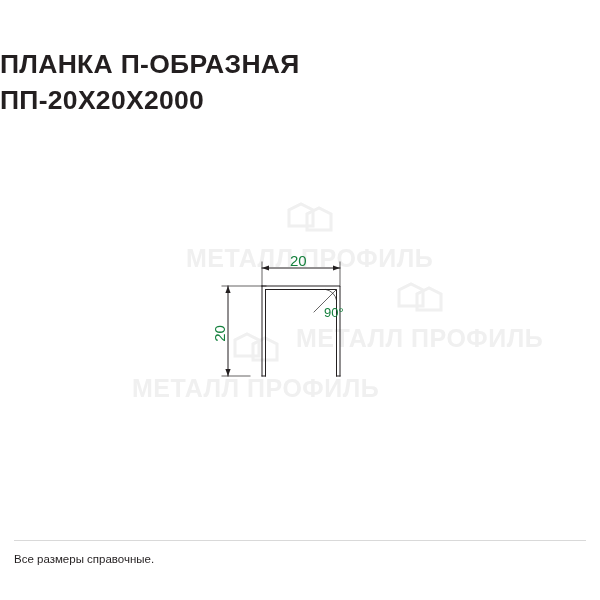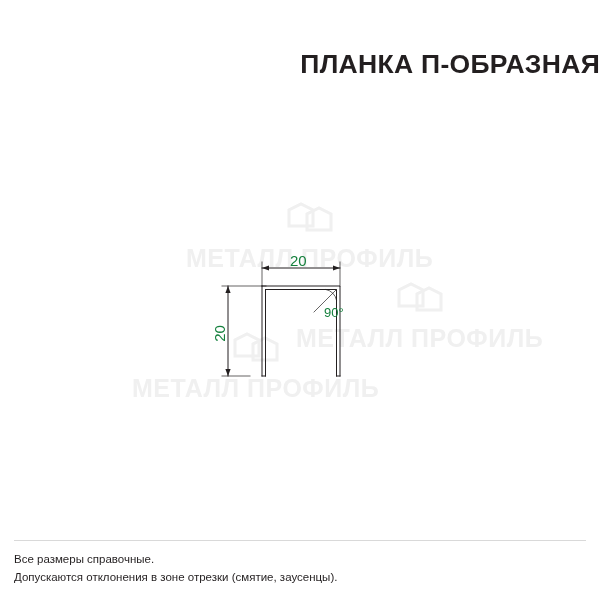--- a/index.html
+++ b/index.html
@@ -47,21 +47,21 @@
   .wm-1 { left: 186px; top: 200px; }
   .wm-2 { left: 296px; top: 280px; }
   .wm-3 { left: 132px; top: 330px; }
 
   
   .header {
     position: absolute;
     left: 0;
     right: 0;
     top: 48px;
-    text-align: right;
+    text-align: left;
   }
   .title-1 {
     font-size: 26.5px;
     font-weight: bold;
     letter-spacing: 0.3px;
     line-height: 1.22;
     margin: 0;
   }
   .title-2 {
     font-size: 26.5px;
@@ -160,20 +160,21 @@
       <svg viewBox="0 0 46 34" width="46" height="34" aria-hidden="true">
         <path d="M2 26 L2 10 L14 4 L26 10 L26 26 Z" fill="none" stroke="#f0f0f0" stroke-width="3"></path>
         <path d="M20 30 L20 14 L32 8 L44 14 L44 30 Z" fill="none" stroke="#f0f0f0" stroke-width="3"></path>
       </svg>
     </span>
     <span>МЕТАЛЛ ПРОФИЛЬ</span>
   </div>
 
   <div class="header">
     <h1 class="title-1">ПЛАНКА П-ОБРАЗНАЯ</h1>
+    <h2 class="title-2">ПП-20Х20Х2000</h2>
   </div>
 
   <div class="drawing">
     <svg viewBox="0 0 220 160" width="220" height="160" aria-hidden="true">
       <g stroke="#231f20" fill="none" stroke-width="1" stroke-linecap="square">
 
         <line x1="72" y1="28" x2="150" y2="28"></line>
         <path d="M72 28 l7 -2.6 v5.2 z" fill="#231f20" stroke="none"></path>
         <path d="M150 28 l-7 -2.6 v5.2 z" fill="#231f20" stroke="none"></path>
 
@@ -203,16 +204,15 @@
     </svg>
 
     <div class="dim-label dim-top">20</div>
     <div class="dim-label dim-left">20</div>
     <div class="dim-label angle-label">90°</div>
   </div>
 
   <div class="footer-rule"></div>
   <div class="footer">
     <div>Все размеры справочные.</div>
-    <div>Допускаются отклонения в зоне отрезки (смятие, заусенцы).</div>
   </div>
 
 </div>
 
 </body></html>

